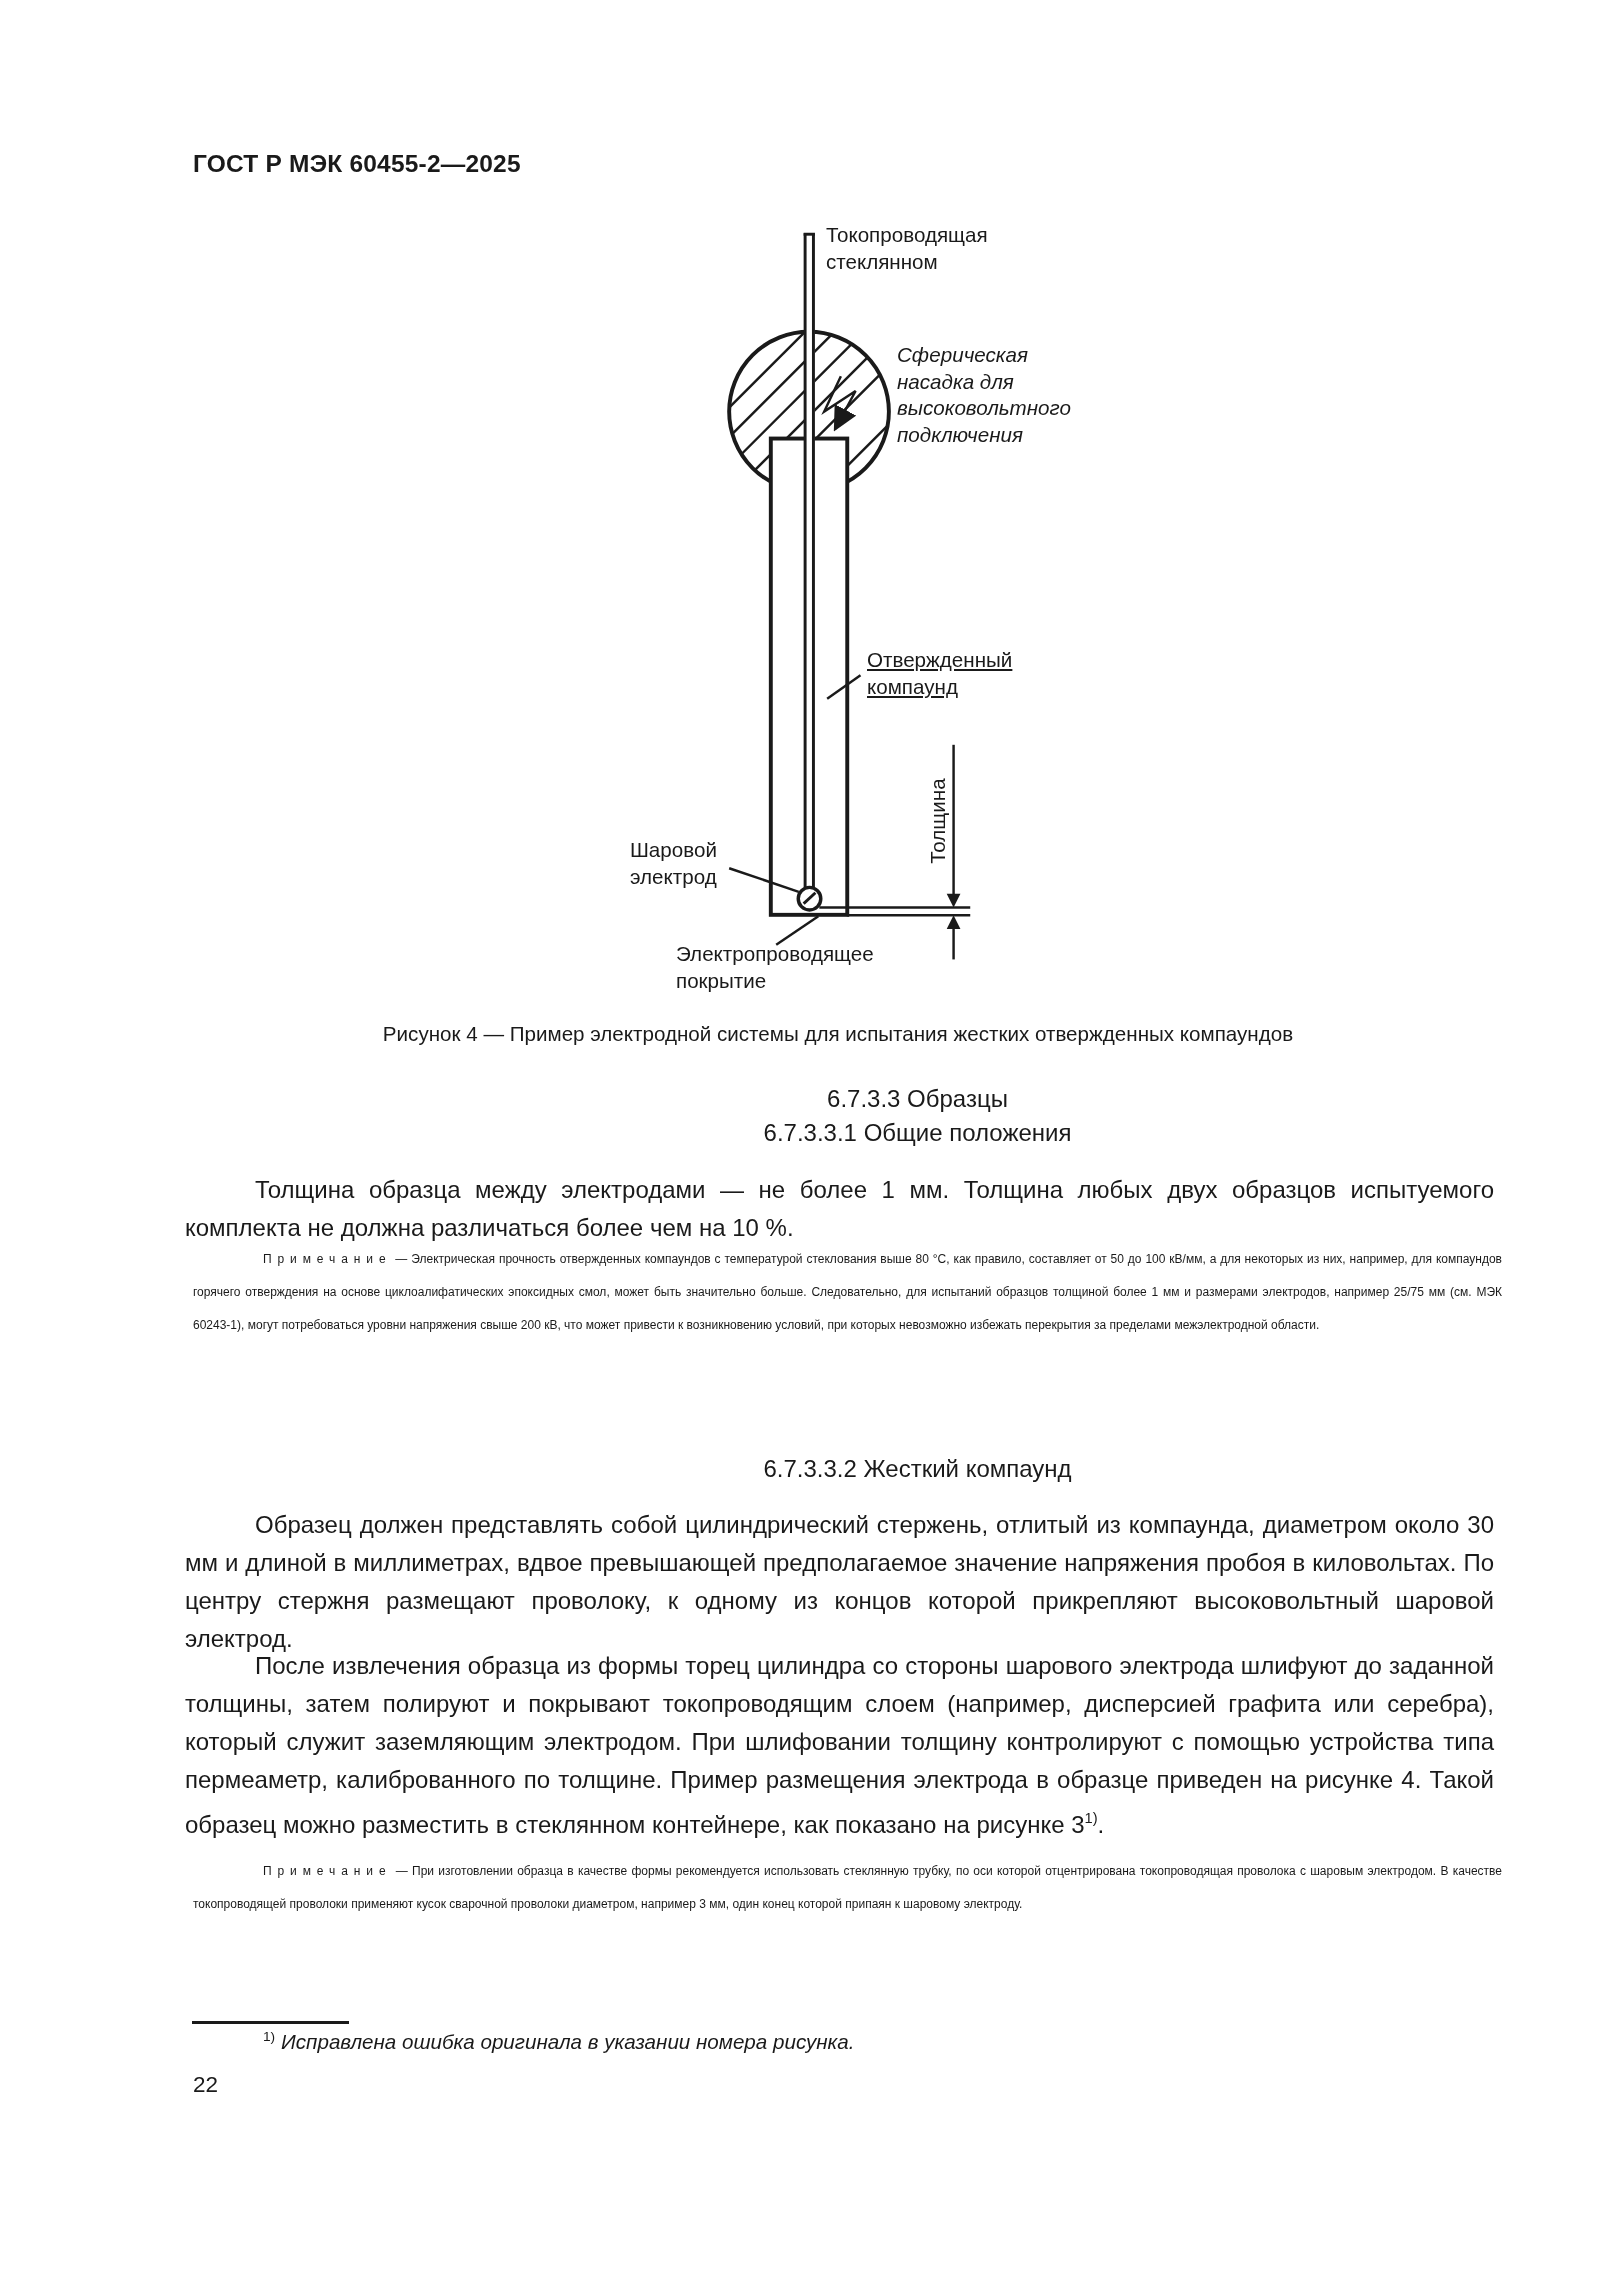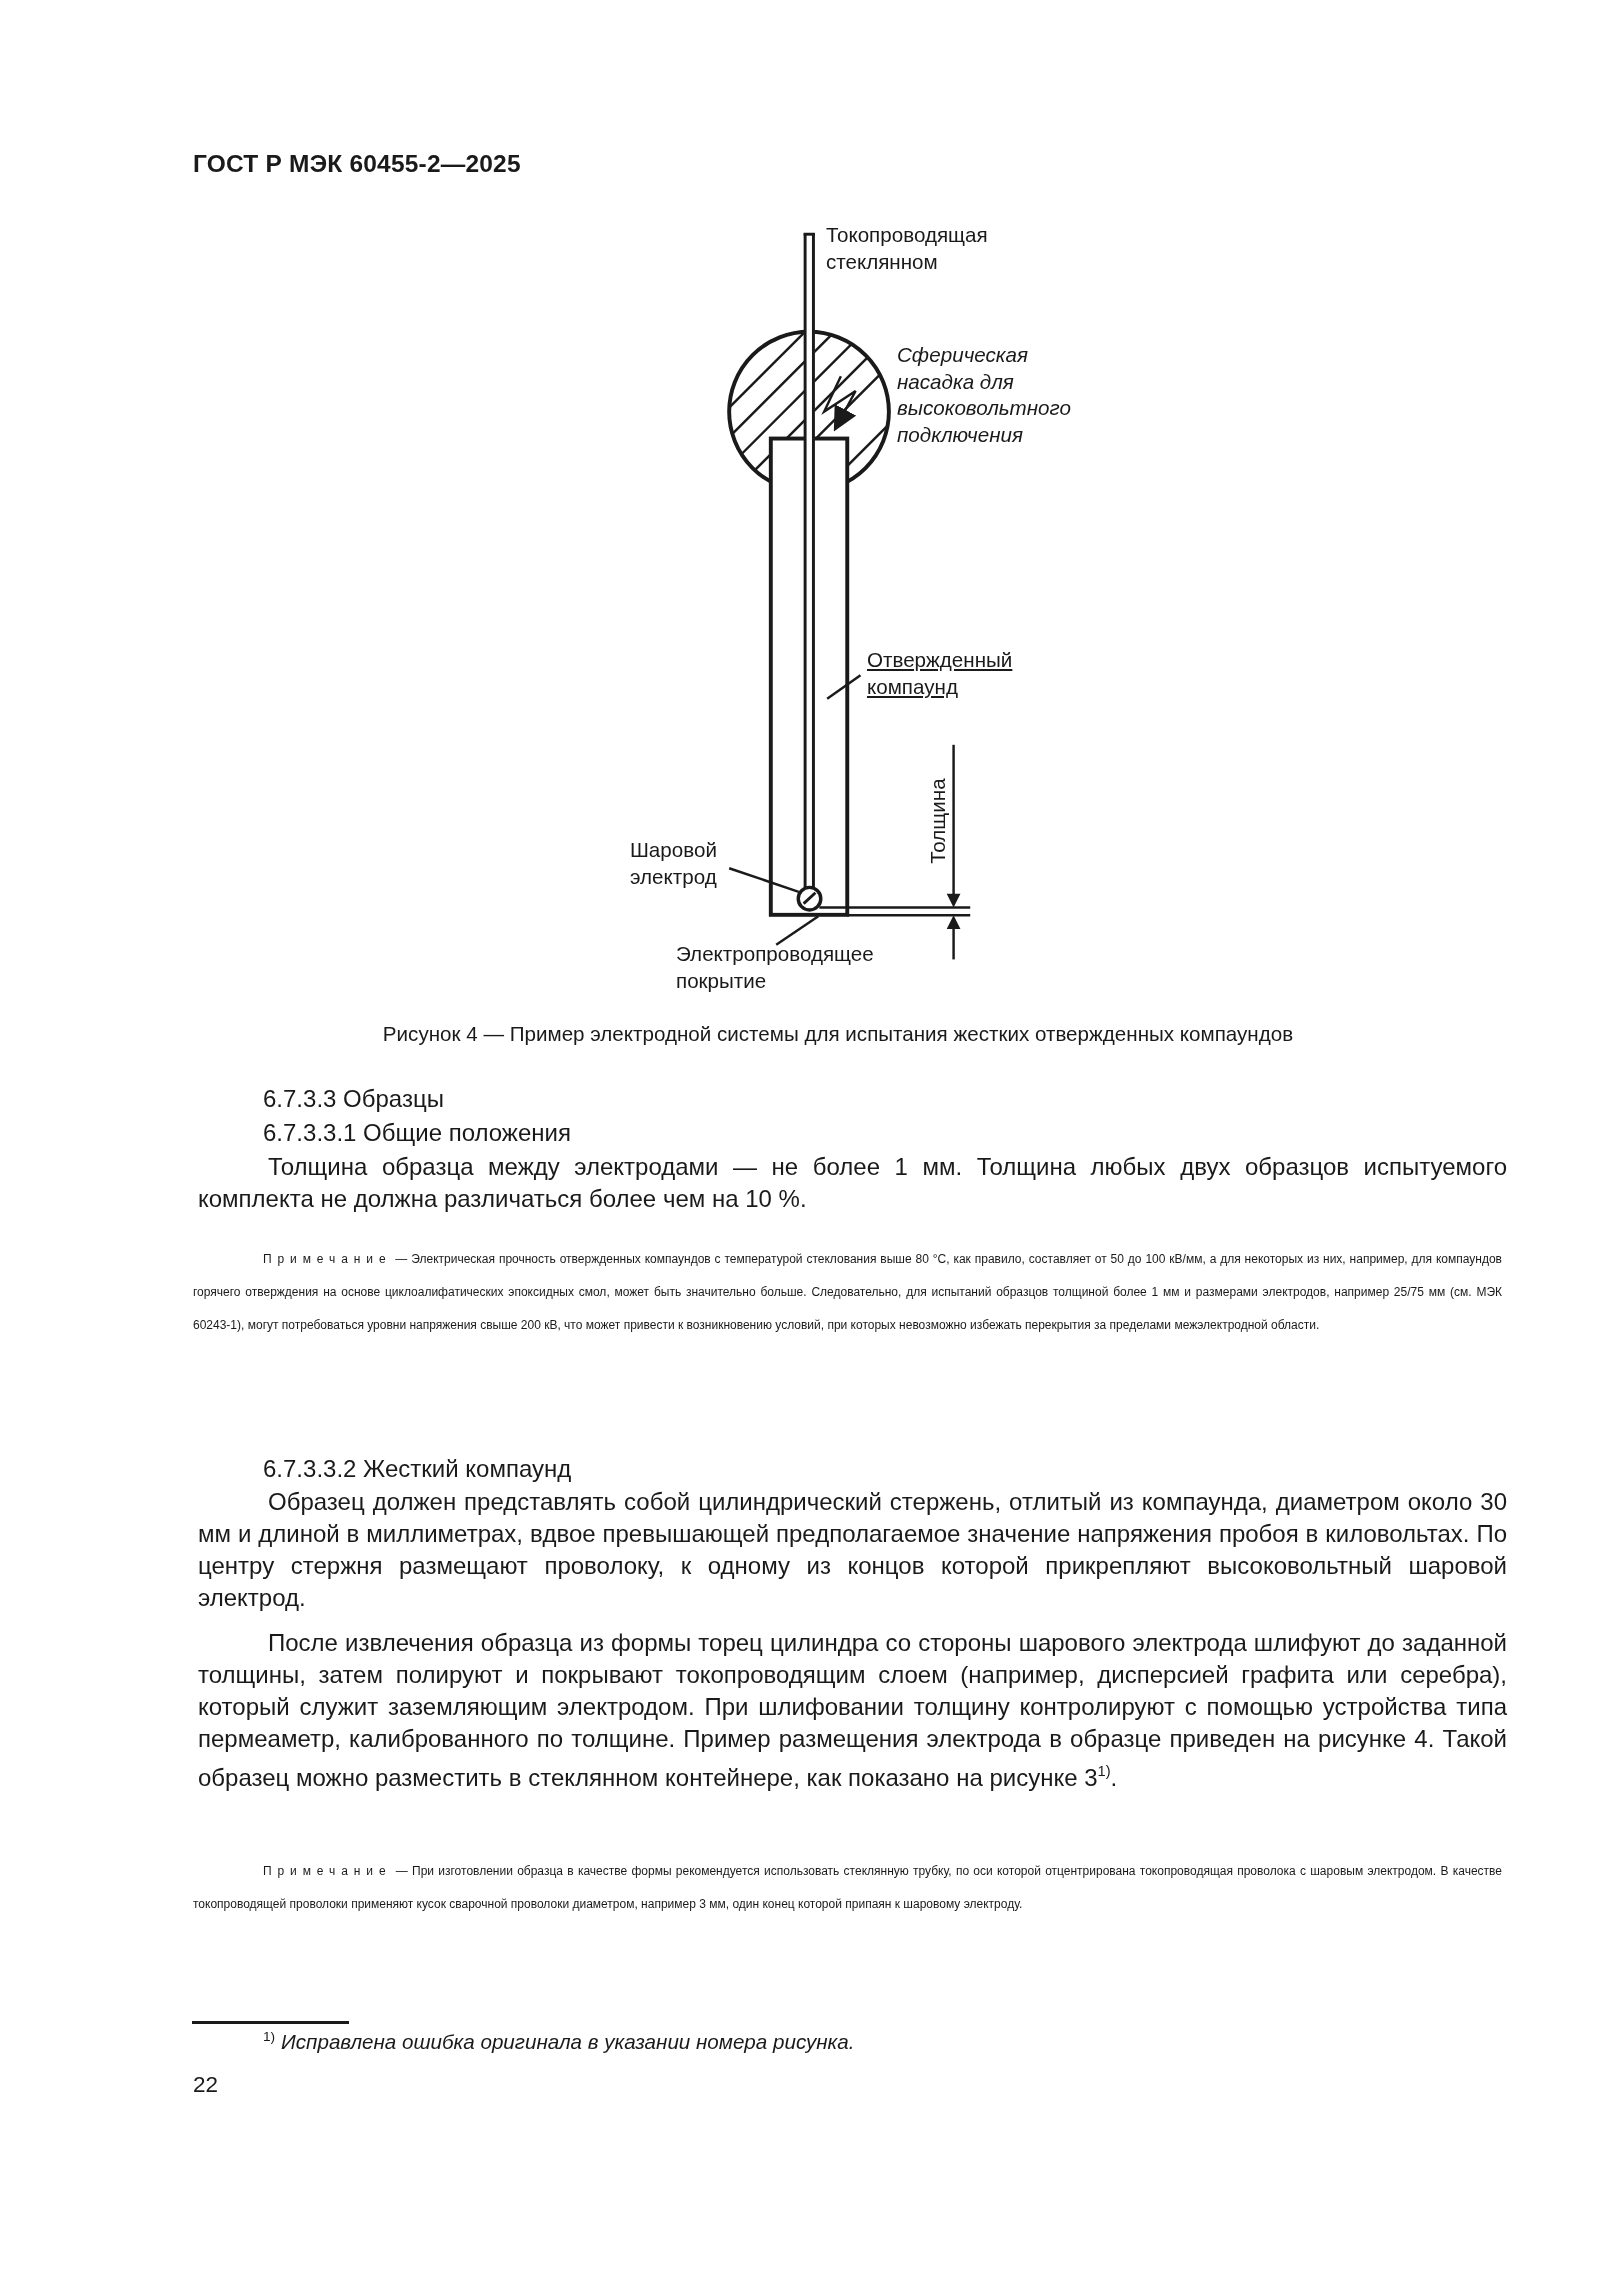--- a/index.html
+++ b/index.html
@@ -3,23 +3,23 @@
 <meta charset="utf-8">
 <style>
   html, body { margin: 0; padding: 0; background: #ffffff; }
   body { width: 1621px; height: 2293px; position: relative; overflow: hidden;
          font-family: "Liberation Sans", sans-serif; color: #1a1a1a; }
   .abs { position: absolute; }
   .header { left: 193px; top: 150px; font-size: 24.5px; font-weight: bold; letter-spacing: 0.2px; }
   .diagram { left: 0; top: 0; width: 1621px; height: 1078px; }
   .lbl { font-size: 20.6px; line-height: 26.5px; white-space: nowrap; }
   .caption { left: 0; width: 1676px; top: 1022px; text-align: center; font-size: 20.6px; }
-  .body-line { left: 193px; width: 1309px; font-size: 24px; line-height: 34px; white-space: nowrap; }
+  .body-line { left: 193px; width: 1309px; font-size: 24px; line-height: 34px; white-space: nowrap; text-align: center; }
   .ind { left: 263px; }
-  .para { left: 198px; width: 1309px; font-size: 24px; line-height: 32px; text-align: justify; }
+  .para { left: 185px; width: 1309px; font-size: 24px; line-height: 38px; text-align: justify; margin-top: 20px; }
   .para .first { display: inline-block; width: 70px; }
   .note { left: 193px; width: 1309px; font-size: 12px; line-height: 33px; text-align: justify; }
   .note .first { display: inline-block; width: 70px; }
   .spaced { letter-spacing: 5.9px; }
   .rule { left: 192px; top: 2021px; width: 157px; height: 2.9px; background: #1a1a1a; }
   .footnote { left: 263px; top: 2029px; font-size: 20.6px; font-style: italic; white-space: nowrap; text-align: center; }
   .footnote sup { font-style: normal; font-size: 13.7px; vertical-align: 7.8px; margin-right: 5.9px; }
   .pagenum { left: 193px; top: 2072px; font-size: 22.5px; }
   sup.fn { font-size: 14.7px; vertical-align: 9.8px; }
 </style>

